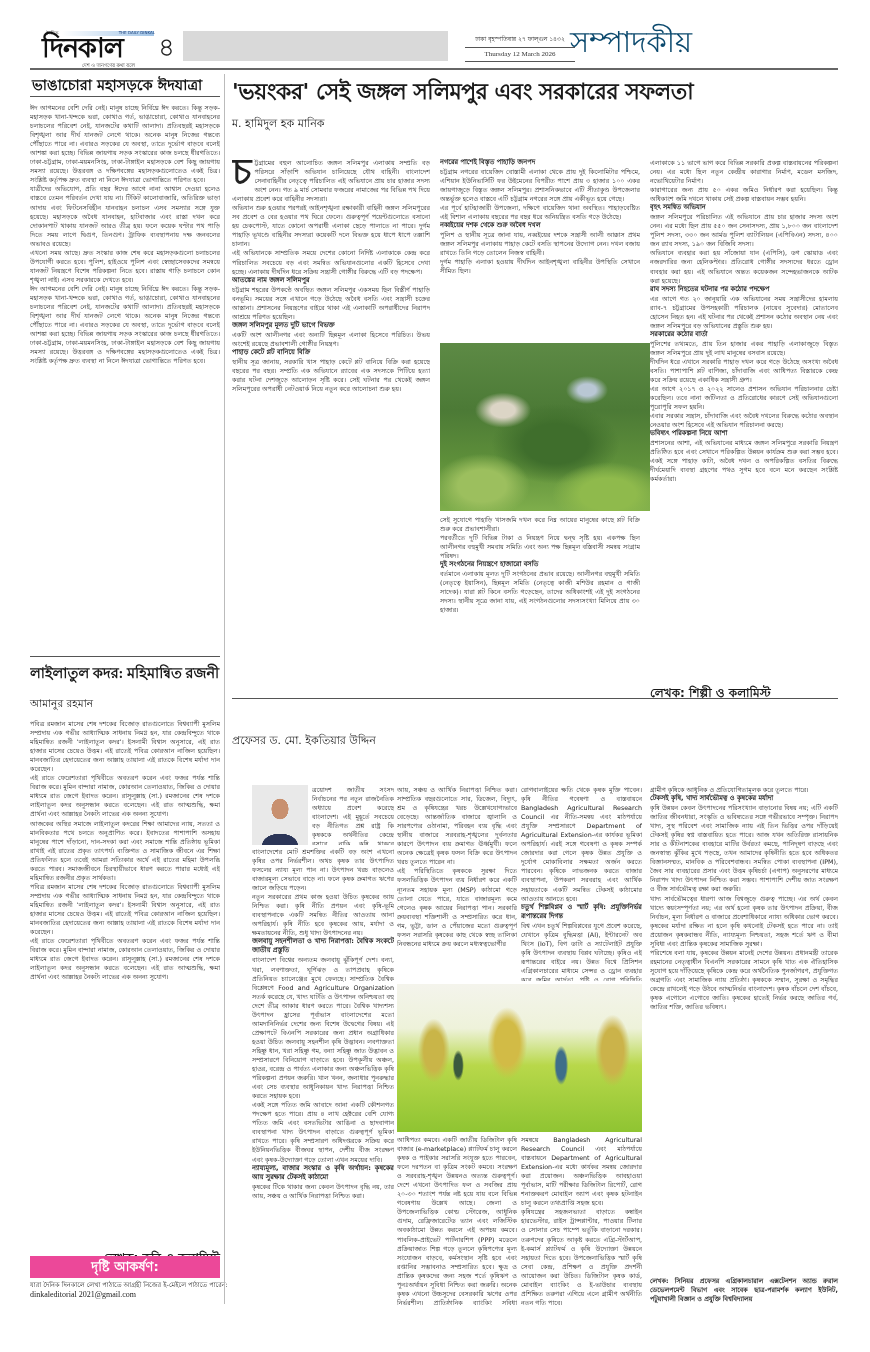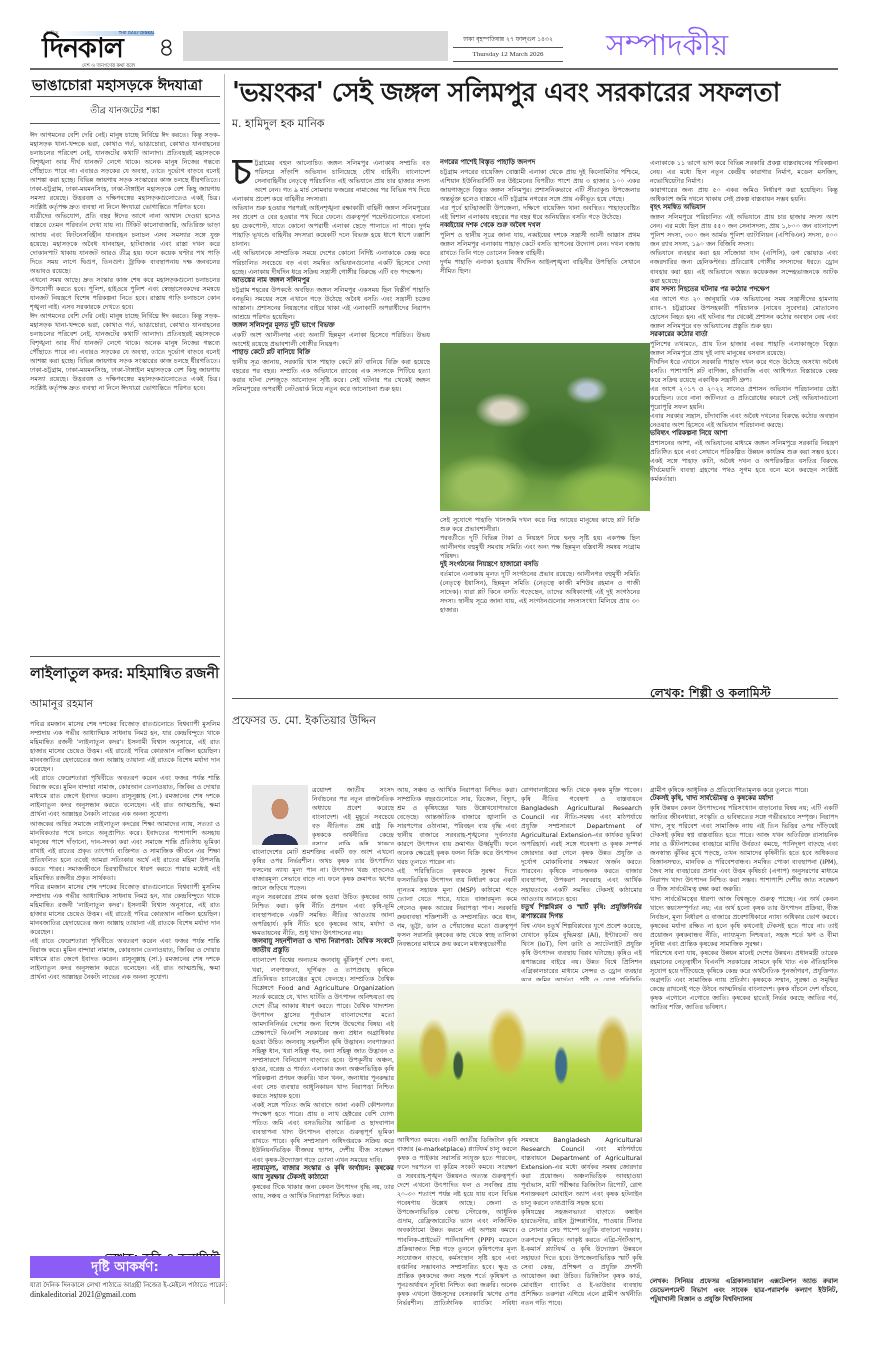--- a/index.html
+++ b/index.html
@@ -9,44 +9,44 @@
   .masthead { position: absolute; left: 30px; top: 28px; width: 808px; height: 40px; }
   .logo { position: absolute; left: 12px; top: 0; width: 115px; height: 40px; }
   .logo-small { position: absolute; left: 4px; top: 2px; font-size: 5px; color: #444; }
   .logo-band { position: absolute; left: 20px; top: 3px; width: 92px; height: 5px;
     background: linear-gradient(90deg, #ffffff, #9fc3e6); }
   .logo-en { position: absolute; right: 2px; top: 2px; font-size: 4px; color: #1b3f7a; font-family: "DejaVu Sans", sans-serif; }
   .logo-main { position: absolute; left: 0; top: 5px; font-size: 27px; font-weight: bold; letter-spacing: -1px; color: #111; font-family: "DejaVu Sans", sans-serif; line-height: 30px; }
   .logo-tag { position: absolute; left: 40px; top: 34px; font-size: 5px; color: #333; }
   .page-num { position: absolute; left: 128px; top: 4px; font-size: 26px; color: #222; font-family: "DejaVu Sans", sans-serif; line-height: 30px; }
   .grey-band { position: absolute; left: 153px; top: 3px; width: 265px; height: 30px; background: #d9d9d9; }
-  .date-box { position: absolute; left: 423px; top: 6px; width: 110px; text-align: center; }
+  .date-box { position: absolute; left: 435px; top: 6px; width: 110px; text-align: center; }
   .date-bn { font-size: 6px; color: #333; border-bottom: 1px solid #555; padding-bottom: 2px; font-family: "DejaVu Sans", sans-serif; }
   .date-en { font-size: 7px; color: #333; padding-top: 2px; border-bottom: 1px solid #555; padding-bottom: 3px; font-family: "Liberation Serif", serif; }
-  .section-title { position: absolute; left: 540px; top: -2px; font-size: 29px; color: #8b5cf6; font-family: Liberation Sans, sans-serif; line-height: 38px; margin-left: 36px; }
+  .section-title { position: absolute; left: 540px; top: -2px; font-size: 29px; color: #0c4a6e; font-family: Liberation Mono, monospace; line-height: 38px; }
   .mast-rule { position: absolute; left: 30px; top: 68px; width: 808px; height: 2px; background: #666; }
 
   .left-col { position: absolute; left: 30px; top: 74px; width: 190px; }
   .lh1 { font-size: 14.5px; font-weight: bold; color: #111; font-family: "DejaVu Sans", sans-serif; line-height: 22px; padding-left: 2px; white-space: nowrap; overflow: hidden; border-bottom: 1px solid #555; }
   .lsub { font-size: 9px; text-align: center; padding: 6px 0 5px; border-bottom: 1px solid #555; font-family: "DejaVu Sans", sans-serif; }
   .body-text { font-size: 6.35px; line-height: 9.05px; text-align: justify; color: #222; font-family: "DejaVu Sans", sans-serif; }
   .body-text p { margin-bottom: 0; text-indent: 0; }
   .left-col .body-text { margin-top: 6px; height: 535px; overflow: hidden; }
   .col-rule { position: absolute; left: 30px; width: 190px; height: 1px; background: #555; }
   .lh2 { font-size: 14.5px; font-weight: bold; font-family: Liberation Serif, serif; line-height: 22px; white-space: nowrap; overflow: hidden; }
   .byline-small { font-size: 10.5px; font-family: "DejaVu Sans", sans-serif; margin: 12px 0 6px; }
   .writer-note { font-size: 12px; font-weight: bold; font-family: "DejaVu Sans", sans-serif; text-align: right; }
-  .attention-box { position: absolute; left: 30px; top: 1256px; width: 190px; height: 22px; background: #8b5cf6; color: #fff; text-align: center; font-size: 13px; font-weight: bold; line-height: 22px; font-family: "DejaVu Sans", sans-serif; }
+  .attention-box { position: absolute; left: 30px; top: 1256px; width: 190px; height: 22px; background: #ec4899; color: #fff; text-align: center; font-size: 13px; font-weight: bold; line-height: 22px; font-family: "DejaVu Sans", sans-serif; }
   .attention-text { position: absolute; left: 30px; top: 1281px; width: 200px; font-size: 6.5px; line-height: 9px; font-family: "DejaVu Sans", sans-serif; }
   .attention-text .email { font-family: "Liberation Serif", serif; font-size: 8px; }
 
   .vrule { position: absolute; left: 224px; top: 74px; width: 1px; height: 1230px; background: #bbb; }
 
   .main1 { position: absolute; left: 232px; top: 74px; width: 606px; }
-  .h-main { font-size: 26px; font-weight: bold; font-family: "DejaVu Sans", sans-serif; line-height: 36px; white-space: nowrap; letter-spacing: -0.5px; }
+  .h-main { font-size: 22px; font-weight: bold; font-family: "DejaVu Sans", sans-serif; line-height: 36px; white-space: nowrap; letter-spacing: -0.5px; }
   .byline-main { font-size: 11px; font-family: "DejaVu Sans", sans-serif; margin: 5px 0 8px; }
 
   .col { position: absolute; }
   .subhead { font-weight: bold; font-size: 6.6px; line-height: 9px; font-family: "DejaVu Sans", sans-serif; }
   .dropcap { float: left; font-size: 36px; font-weight: bold; line-height: 28px; margin-right: 3px; font-family: "DejaVu Sans", sans-serif; }
 
   .forest-img { position: absolute; left: 440px; top: 343px; width: 210px; height: 168px;
     background:
       radial-gradient(ellipse 40px 25px at 30% 40%, #dcd5c6 0 30%, transparent 70%),
       radial-gradient(ellipse 30px 20px at 70% 28%, #b9c7d4 0 30%, transparent 70%),
@@ -88,21 +88,20 @@
   <div class="date-box">
     <div class="date-bn">ঢাকা বৃহস্পতিবার ২৭ ফাল্গুন ১৪৩২</div>
     <div class="date-en">Thursday 12 March 2026</div>
   </div>
   <span class="section-title">সম্পাদকীয়</span>
 </div>
 <div class="mast-rule"></div>
 
 <div class="left-col">
   <div class="lh1">ভাঙাচোরা মহাসড়কে ঈদযাত্রা</div>
-  <div class="lsub">তীব্র যানজটের শঙ্কা</div>
   <div class="body-text">
     <p>ঈদ আগমনের বেশি দেরি নেই। মানুষ চাচ্ছে নির্বিঘ্নে ঈদ করতে। কিন্তু সড়ক-মহাসড়ক খানা-খন্দকে ভরা, কোথাও গর্ত, ভাঙাচোরা, কোথাও যানবাহনের চলাচলের পরিবেশ নেই, যানজটের কথাটি আলাদা। প্রতিবছরই মহাসড়কে বিশৃঙ্খলা আর দীর্ঘ যানজট লেগে থাকে। অনেক মানুষ নিজের গন্তব্যে পৌঁছাতে পারে না। এবারও সড়কের যে অবস্থা, তাতে দুর্ভোগ বাড়বে বলেই আশঙ্কা করা হচ্ছে। বিভিন্ন জায়গায় সড়ক সংস্কারের কাজ চলছে ধীরগতিতে। ঢাকা-চট্টগ্রাম, ঢাকা-ময়মনসিংহ, ঢাকা-টাঙ্গাইল মহাসড়কে বেশ কিছু জায়গায় সমস্যা রয়েছে। উত্তরবঙ্গ ও দক্ষিণবঙ্গের মহাসড়কগুলোতেও একই চিত্র। সংশ্লিষ্ট কর্তৃপক্ষ দ্রুত ব্যবস্থা না নিলে ঈদযাত্রা ভোগান্তিতে পরিণত হবে।</p>
     <p>যাত্রীদের অভিযোগ, প্রতি বছর ঈদের আগে নানা আশ্বাস দেওয়া হলেও বাস্তবে তেমন পরিবর্তন দেখা যায় না। টিকিট কালোবাজারি, অতিরিক্ত ভাড়া আদায় এবং ফিটনেসবিহীন যানবাহন চলাচল এসব সমস্যার সঙ্গে যুক্ত হয়েছে। মহাসড়কে অবৈধ যানবাহন, হাটবাজার এবং রাস্তা দখল করে দোকানপাট থাকায় যানজট আরও তীব্র হয়। ফলে কয়েক ঘণ্টার পথ পাড়ি দিতে সময় লাগে দ্বিগুণ, তিনগুণ। ট্রাফিক ব্যবস্থাপনায় দক্ষ জনবলের অভাবও রয়েছে।</p>
     <p>এখনো সময় আছে। দ্রুত সংস্কার কাজ শেষ করে মহাসড়কগুলো চলাচলের উপযোগী করতে হবে। পুলিশ, হাইওয়ে পুলিশ এবং স্বেচ্ছাসেবকদের সমন্বয়ে যানজট নিয়ন্ত্রণে বিশেষ পরিকল্পনা নিতে হবে। রাস্তায় গাড়ি চলাচলে কোন শৃঙ্খলা নাই। এসব সরকারকে দেখতে হবে।</p>
     <p>ঈদ আগমনের বেশি দেরি নেই। মানুষ চাচ্ছে নির্বিঘ্নে ঈদ করতে। কিন্তু সড়ক-মহাসড়ক খানা-খন্দকে ভরা, কোথাও গর্ত, ভাঙাচোরা, কোথাও যানবাহনের চলাচলের পরিবেশ নেই, যানজটের কথাটি আলাদা। প্রতিবছরই মহাসড়কে বিশৃঙ্খলা আর দীর্ঘ যানজট লেগে থাকে। অনেক মানুষ নিজের গন্তব্যে পৌঁছাতে পারে না। এবারও সড়কের যে অবস্থা, তাতে দুর্ভোগ বাড়বে বলেই আশঙ্কা করা হচ্ছে। বিভিন্ন জায়গায় সড়ক সংস্কারের কাজ চলছে ধীরগতিতে। ঢাকা-চট্টগ্রাম, ঢাকা-ময়মনসিংহ, ঢাকা-টাঙ্গাইল মহাসড়কে বেশ কিছু জায়গায় সমস্যা রয়েছে। উত্তরবঙ্গ ও দক্ষিণবঙ্গের মহাসড়কগুলোতেও একই চিত্র। সংশ্লিষ্ট কর্তৃপক্ষ দ্রুত ব্যবস্থা না নিলে ঈদযাত্রা ভোগান্তিতে পরিণত হবে।</p>
   </div>
 </div>
 <div class="col-rule" style="top:656px"></div>
 <div class="left-col" style="top:662px">
   <div class="lh2">লাইলাতুল কদর: মহিমান্বিত রজনী</div>
@@ -184,21 +183,21 @@
   <div class="subhead">ভবিষ্যৎ পরিকল্পনা নিয়ে আশা</div>
   <p>প্রশাসনের আশা, এই অভিযানের মাধ্যমে জঙ্গল সলিমপুরে সরকারি নিয়ন্ত্রণ প্রতিষ্ঠিত হবে এবং সেখানে পরিকল্পিত উন্নয়ন কার্যক্রম শুরু করা সম্ভব হবে। একই সঙ্গে পাহাড় কাটা, অবৈধ দখল ও অপরিকল্পিত বসতির বিরুদ্ধে দীর্ঘমেয়াদি ব্যবস্থা গ্রহণের পথও সুগম হবে বলে মনে করছেন সংশ্লিষ্ট কর্মকর্তারা।</p>
 </div>
 <div class="writer-note" style="position:absolute; left:650px; top:684px">লেখক: শিল্পী ও কলামিস্ট</div>
 
 <div class="col body-text" style="left:548px; top:158px; width:0; height:0"></div>
 
 <div class="hr-full"></div>
 
 <div class="main2">
-  <div class="byline-main" style="margin-top:0">প্রফেসর ড. মো. ইকতিয়ার উদ্দিন</div>
+  <div class="byline-main" style="margin-top:20px">প্রফেসর ড. মো. ইকতিয়ার উদ্দিন</div>
 </div>
 
 <div class="author-photo"></div>
 
 <div class="col body-text" style="left:312px; top:785px; width:82px; height:60px; overflow:hidden">
   <p>ত্রয়োদশ জাতীয় সংসদ নির্বাচনের পর নতুন রাজনৈতিক অধ্যায়ে প্রবেশ করেছে বাংলাদেশ। এই মুহূর্তে সবচেয়ে বড় নীতিগত প্রশ্ন রাষ্ট্র কি কৃষককে অর্থনীতির কেন্দ্রে বসাবে, নাকি কৃষি থাকবে অবহেলিত প্রান্তে? তারেক রহমানের নেতৃত্বাধীন বিএনপি ইশতেহারে যে 'কৃষককেন্দ্রিক, জলবায়ু-সহিষ্ণু কৃষিব্যবস্থা' গড়ার কথা বলেছে, তা কেবল একটি উন্নয়ন প্রকল্প নয়; বরং রাষ্ট্রদর্শনের পুনর্গঠন। কারণ কৃষি শুধু অর্থনীতির একটি খাত নয় এটি খাদ্যনিরাপত্তা, কর্মসংস্থান, গ্রামীণ স্থিতিশীলতা এবং জাতীয় সার্বভৌমত্বের ভিত্তি।</p>
 </div>
 <div class="col body-text" style="left:252px; top:847px; width:142px; height:455px; overflow:hidden">
   <p>বাংলাদেশের মোট শ্রমশক্তির একটি বড় অংশ এখনো কৃষির ওপর নির্ভরশীল। অথচ কৃষক তার উৎপাদিত ফসলের ন্যায্য মূল্য পান না। উৎপাদন খরচ বাড়লেও বাজারমূল্য সেভাবে বাড়ে না। ফলে কৃষক ক্রমাগত ঋণের জালে জড়িয়ে পড়েন।</p>
   <p>নতুন সরকারের প্রথম কাজ হওয়া উচিত কৃষকের আয় নিশ্চিত করা। কৃষি নীতি প্রণয়ন এবং কৃষি-ভূমি ব্যবস্থাপনাকে একটি সমন্বিত নীতির আওতায় আনা অপরিহার্য। কৃষি নীতি হবে কৃষকের আয়, মর্যাদা ও ক্ষমতায়নের নীতি, শুধু খাদ্য উৎপাদনের নয়।</p>

